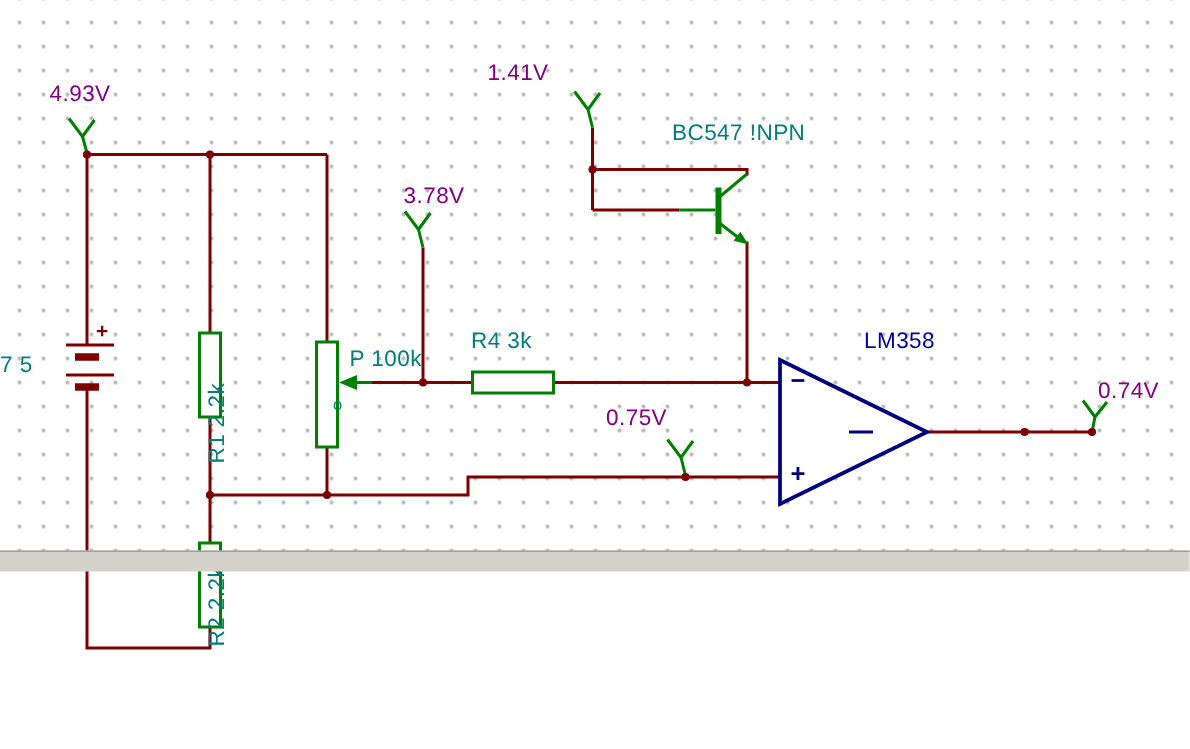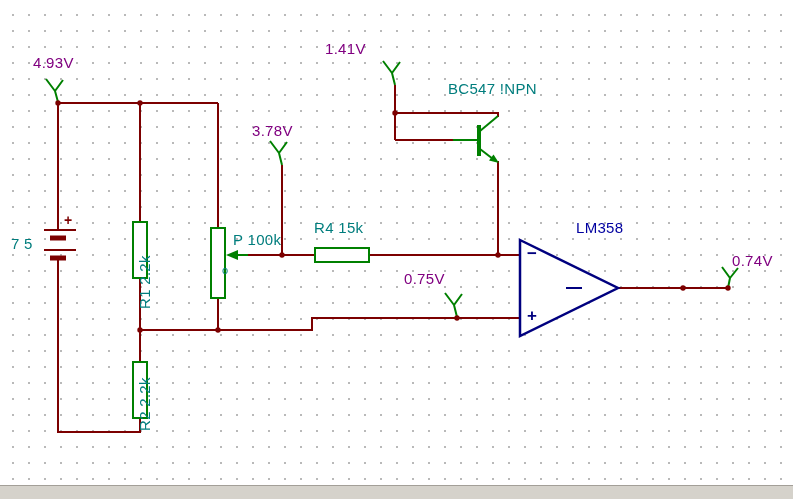--- a/index.html
+++ b/index.html
@@ -1,17 +1,17 @@
 <!DOCTYPE html>
 <html><head>
 <meta charset="utf-8">
 <style>
   html,body{margin:0;padding:0}
   body{width:793px;height:499px;overflow:hidden;background:#fff;font-family:"Liberation Sans",sans-serif}
-  #canvas{position:relative;width:793px;height:499px;background-color:#ffffff;
+  #canvas{position:relative;width:793px;height:381px;background-color:#ffffff;
     background-image:radial-gradient(circle,#b9b9b9 1.1px,transparent 1.5px);
     background-size:16px 16px;background-position:5px 7px}
   svg{position:absolute;left:0;top:0}
   .lbl{position:absolute;font-size:15px;white-space:pre;letter-spacing:.3px;line-height:17px}
   .probe{color:#800080}
   .comp{color:#007d7d}
   .navy{color:#0000a0}
   .vlabel{width:82px;height:17px;transform:rotate(-90deg);transform-origin:0 100%}
   .sign{position:absolute;color:#00007f;font-size:17px;font-weight:bold;line-height:17px}
   #bottombar{position:absolute;left:0;bottom:0;width:793px;height:13px;background:#d5d2cb;border-top:1px solid #a39f98}
@@ -93,32 +93,32 @@
       <circle cx="498" cy="255" r="2.7"></circle>
       <circle cx="457" cy="318" r="2.7"></circle>
       <circle cx="140" cy="330" r="2.7"></circle>
       <circle cx="218" cy="330" r="2.7"></circle>
       <circle cx="683" cy="288" r="2.7"></circle>
       <circle cx="728" cy="288" r="2.7"></circle>
     </g>
   </svg>
 
   <div class="lbl probe" style="left:33px;top:54px">4.93V</div>
-  <div class="lbl probe" style="left:252px;top:122px">3.78V</div>
+  <div class="lbl probe" style="left:269px;top:122px">3.78V</div>
   <div class="lbl probe" style="left:325px;top:40px">1.41V</div>
   <div class="lbl probe" style="left:404px;top:270px">0.75V</div>
   <div class="lbl probe" style="left:732px;top:252px">0.74V</div>
 
   <div class="lbl comp" style="left:448px;top:80px">BC547 !NPN</div>
   <div class="lbl navy" style="left:576px;top:219px">LM358</div>
   <div class="lbl comp" style="left:233px;top:231px">P 100k</div>
-  <div class="lbl comp" style="left:314px;top:219px">R4 15k</div>
+  <div class="lbl comp" style="left:314px;top:219px">R4 3k</div>
   <div class="lbl comp vlabel" style="left:153px;top:292px">R1 2.2k</div>
   <div class="lbl comp vlabel" style="left:153px;top:414px">R2 2.2k</div>
-  <div class="lbl comp" style="left:11px;top:235px">7 5</div>
+  <div class="lbl comp" style="left:0px;top:235px">7 5</div>
   <div class="lbl comp" style="left:222px;top:262px;font-size:11px">o</div>
 
   <div class="sign" style="left:64px;top:212px;color:#7c0000;font-size:14px">+</div>
   <div class="sign" style="left:527px;top:245px">−</div>
   <div class="sign" style="left:527px;top:307px">+</div>
 
   <div id="bottombar"></div>
 </div>
 
 </body></html>

